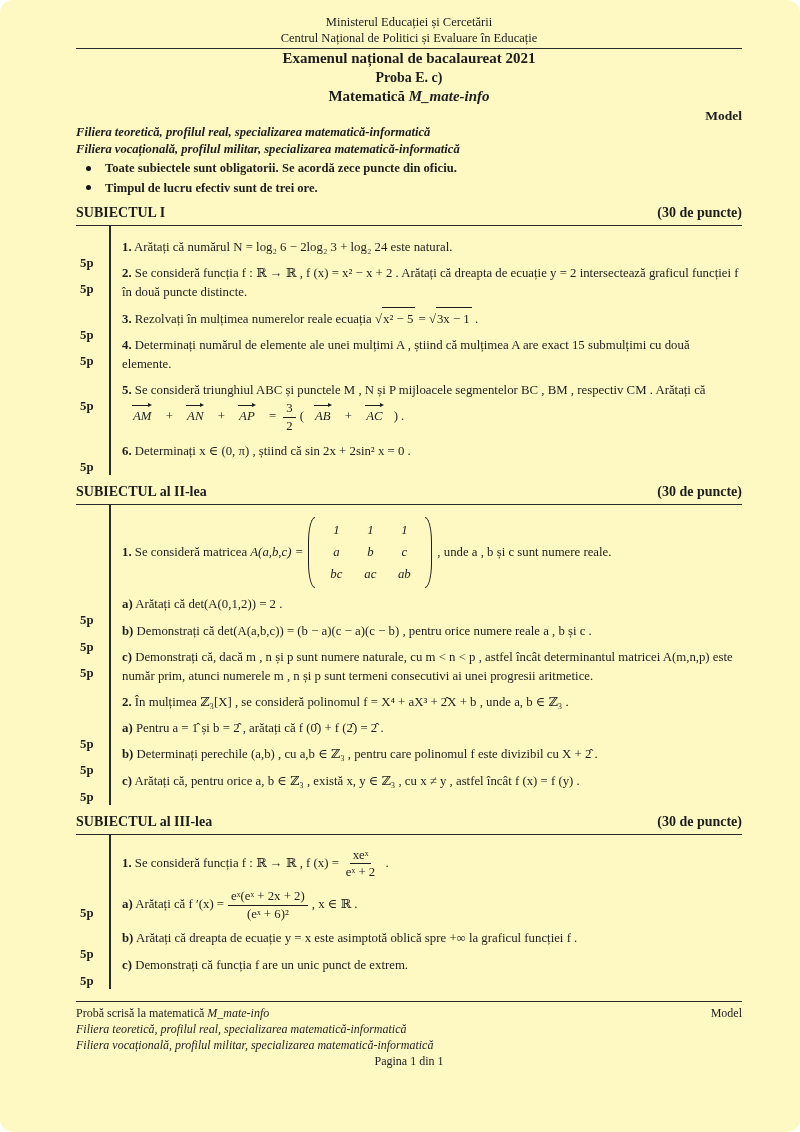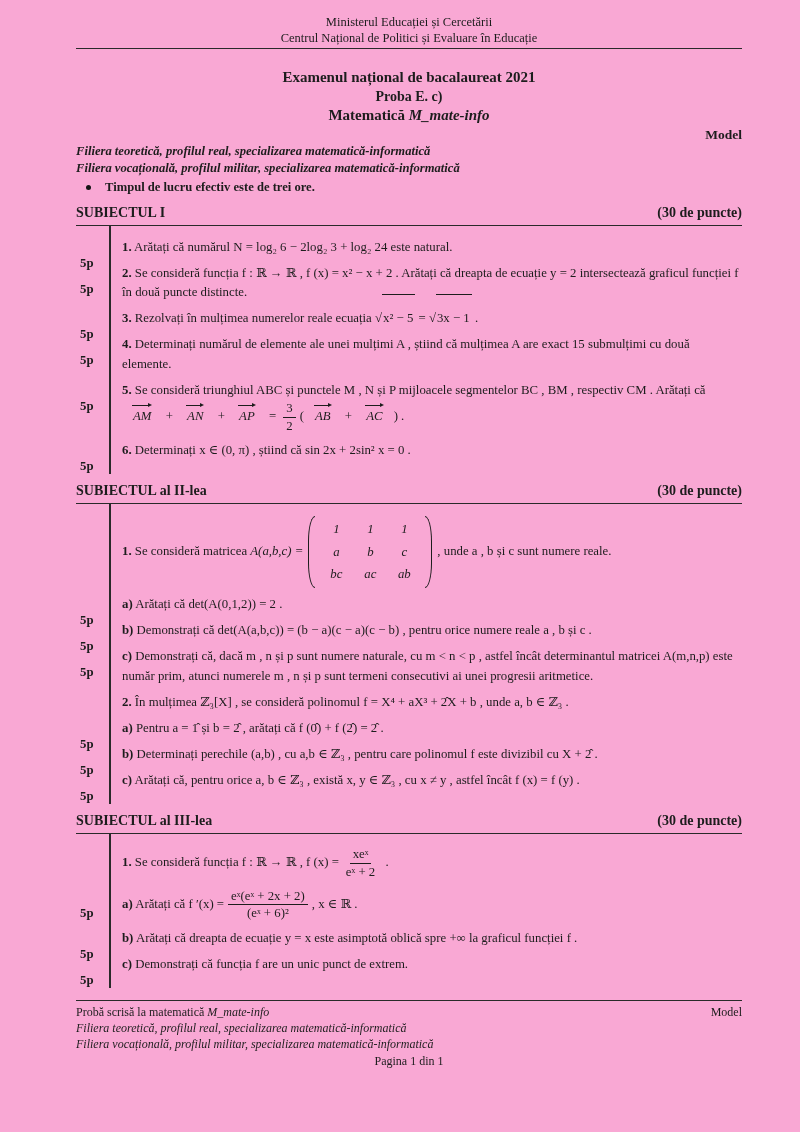--- a/index.html
+++ b/index.html
@@ -1,26 +1,26 @@
 <!DOCTYPE html>
 <html><head>
 <meta charset="utf-8">
 <style>
   * { box-sizing: border-box; }
   html, body { margin: 0; padding: 0; background: #ffffff; }
   .page {
-    width: 800px; height: 1132px; margin: 0 auto; background: #f9a8d4;
+    width: 800px; height: 1132px; margin: 0 auto; background: #fef9c3;
     padding: 14px 58px 0 76px; overflow: hidden;
     font-family: "Liberation Serif", "DejaVu Serif", serif;
-    font-size: 12.8px; color: #1d1d1d;
+    font-size: 12.8px; color: #1d1d1d; border-radius: 13px;
   }
   
   .doc-header { text-align: center; font-size: 12.5px; line-height: 1.28; }
   .header-rule { border-bottom: 1.6px solid #2a2a2a; margin-top: 2px; }
-  .title-block { text-align: center; font-weight: bold; font-size: 15px; line-height: 1.32; margin-top: 19px; }
+  .title-block { text-align: center; font-weight: bold; font-size: 15px; line-height: 1.32; margin-top: 0; }
   .title-block .sub { font-size: 14px; }
   .italic { font-style: italic; }
   .model-row { text-align: right; font-weight: bold; font-size: 13.5px; margin-top: 1px; }
   .filiera { font-weight: bold; font-style: italic; font-size: 12.6px; line-height: 1.32; }
   .bullet-row { display: flex; align-items: center; font-weight: bold; font-size: 12.6px; margin: 3px 0 0 10px; line-height: 1.3; }
   .dot { width: 5px; height: 5px; border-radius: 50%; background: #141414; margin: 0 14px 0 0; flex: 0 0 auto; }
   
   .block { margin-top: 9px; }
   .block-header { display: flex; justify-content: space-between; font-weight: bold; font-size: 14px; margin-bottom: 4px; }
   .block-body { position: relative; border-top: 1.6px solid #2a2a2a; padding: 5px 0 7px 46px; }
@@ -32,21 +32,21 @@
   .frac { display: inline-flex; flex-direction: column; align-items: center; vertical-align: middle; margin: 0 4px; line-height: 1.3; text-align: center; }
   .fnum { border-bottom: 1.2px solid #1d1d1d; padding: 0 3px; }
   .fden { padding: 0 3px; }
   
   .vec { position: relative; display: inline-block; padding: 4px 1px 0 1px; font-style: italic; margin: 0 10px; }
   .vec::before { content: ''; position: absolute; top: 2px; left: 0; right: 4px; height: 1px; background: #1d1d1d; }
   .vec::after { content: ''; position: absolute; top: -0.5px; right: 0; width: 0; height: 0;
     border-left: 4.5px solid #1d1d1d; border-top: 2.5px solid transparent; border-bottom: 2.5px solid transparent; }
   
   .nowrap { white-space: nowrap; }
-  .rad { border-top: 1.1px solid #1d1d1d; padding: 16px 2px 0 1px; }
+  .rad { border-top: 1.1px solid #1d1d1d; padding: 4px 2px 0 1px; }
   
   .matrix { display: inline-flex; align-items: stretch; vertical-align: middle; margin: 0 5px; }
   .mparen { width: 7px; }
   .mparen.left  { border-left: 1.4px solid #1d1d1d; border-top: 1.4px solid #1d1d1d; border-bottom: 1.4px solid #1d1d1d; border-radius: 8px 0 0 8px / 40% 0 0 40%; }
   .mparen.right { border-right: 1.4px solid #1d1d1d; border-top: 1.4px solid #1d1d1d; border-bottom: 1.4px solid #1d1d1d; border-radius: 0 8px 8px 0 / 0 40% 40% 0; }
   .mgrid { display: grid; grid-template-columns: repeat(3, minmax(24px, auto)); column-gap: 10px; row-gap: 3px; padding: 4px 9px; text-align: center; font-style: italic; }
   
   .footer { margin-top: 12px; border-top: 1.6px solid #2a2a2a; padding-top: 3px; font-size: 12px; line-height: 1.34; }
   .footer-line1 { display: flex; justify-content: space-between; }
   .footer-model { font-weight: normal; }
@@ -68,21 +68,25 @@
     <div class="sub">Proba E. c)</div>
     <div><span>Matematică </span><span class="italic">M_mate-info</span></div>
   </div>
   <div class="model-row">Model</div>
 
   <div>
     <div class="filiera">Filiera teoretică, profilul real, specializarea matematică-informatică</div>
     <div class="filiera">Filiera vocațională, profilul militar, specializarea matematică-informatică</div>
     <div class="bullet-row">
         <span class="dot"></span>
-        <span>Timpul de lucru efectiv este de trei ore.</span>
+        <span>Toate subiectele sunt obligatorii. Se acordă zece puncte din oficiu.</span>
+      </div>
+    <div class="bullet-row">
+        <span class="dot"></span>
+        <span>Timpul de lucru efectiv sunt de trei ore.</span>
       </div>
   </div>
 
   <div class="block">
     <div class="block-header">
       <span>SUBIECTUL I</span>
       <span>(30 de puncte)</span>
     </div>
     <div class="block-body">
       <div class="vline"></div>

